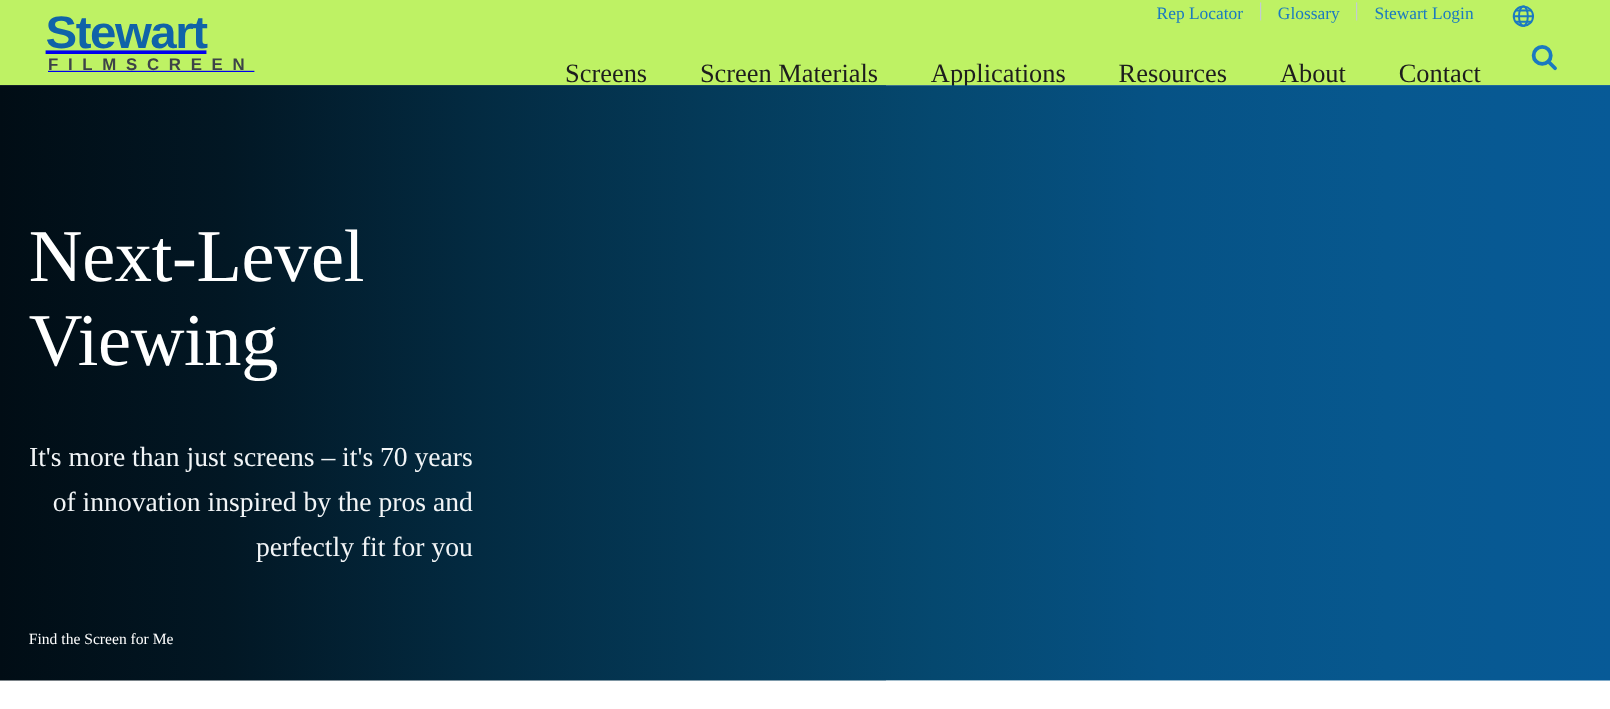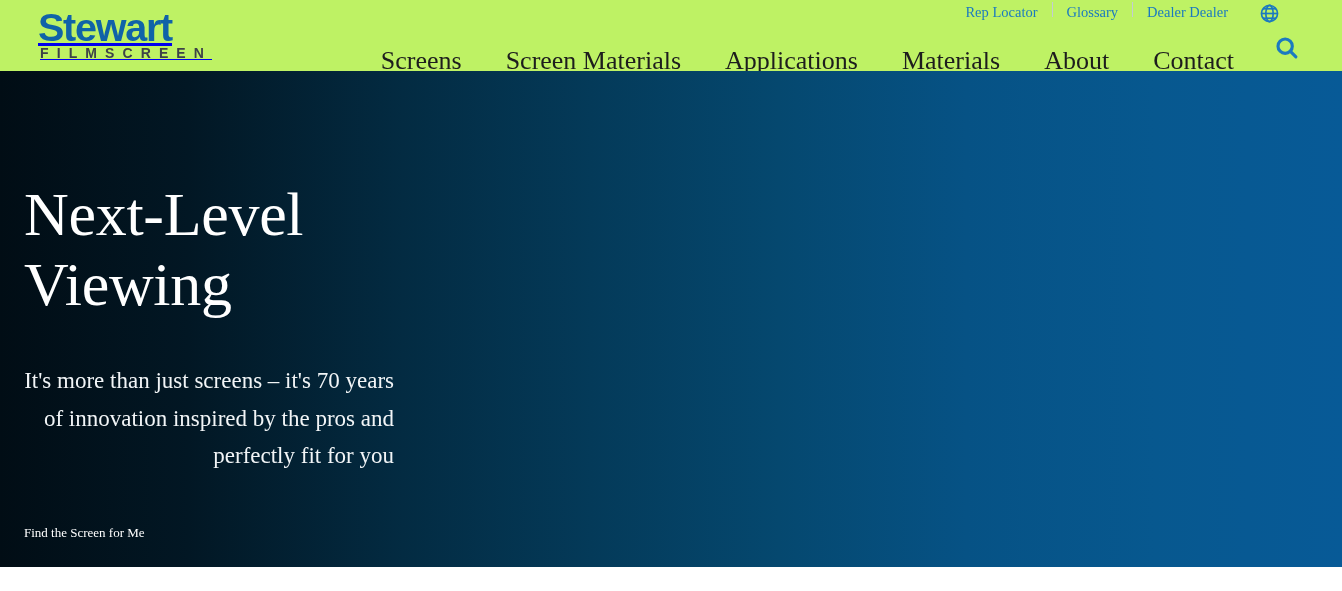--- a/index.html
+++ b/index.html
@@ -89,21 +89,21 @@
   
   .main-nav {
     position: absolute;
     right: 38px;
     top: 30px;
     display: flex;
     align-items: center;
     height: 36px;
   }
   .nav-link {
-    font-size: 26px;
+    font-size: 22px;
     color: #1d1d1d;
     text-decoration: none;
     white-space: nowrap;
     padding: 0 22px;
     line-height: 36px;
     margin-top: 25px;
   }
   .search-btn {
     margin-left: 16px;
     margin-right: 2px;
@@ -184,37 +184,37 @@
   <a class="logo-block" href="#">
     <span class="logo-word">Stewart</span>
     <span class="logo-sub">FILMSCREEN</span>
   </a>
 
   <nav class="utility-nav">
     <a class="utility-link" href="#">Rep Locator</a>
     <span class="utility-sep"></span>
     <a class="utility-link" href="#">Glossary</a>
     <span class="utility-sep"></span>
-    <a class="utility-link" href="#">Dealer Dealer</a>
+    <a class="utility-link" href="#">Stewart Login</a>
     <span class="globe-btn">
       <svg width="21" height="21" viewBox="0 0 24 24" fill="none" stroke="#1b7ac0" stroke-width="1.9">
         <circle cx="12" cy="12" r="9.2"></circle>
         <ellipse cx="12" cy="12" rx="4.2" ry="9.2"></ellipse>
         <line x1="2.8" y1="12" x2="21.2" y2="12"></line>
         <line x1="4.3" y1="6.6" x2="19.7" y2="6.6"></line>
         <line x1="4.3" y1="17.4" x2="19.7" y2="17.4"></line>
       </svg>
     </span>
   </nav>
 
   <nav class="main-nav">
     <a class="nav-link" href="#">Screens</a>
     <a class="nav-link" href="#">Screen Materials</a>
     <a class="nav-link" href="#">Applications</a>
-    <a class="nav-link" href="#">Materials</a>
+    <a class="nav-link" href="#">Resources</a>
     <a class="nav-link" href="#">About</a>
     <a class="nav-link" href="#">Contact</a>
     <span class="search-btn">
       <svg width="26" height="26" viewBox="0 0 24 24" fill="none" stroke="#1b7ac0" stroke-width="2.9" stroke-linecap="round">
         <circle cx="10.3" cy="10.3" r="6.6"></circle>
         <line x1="15.4" y1="15.4" x2="20.2" y2="20.2"></line>
       </svg>
     </span>
   </nav>
 

